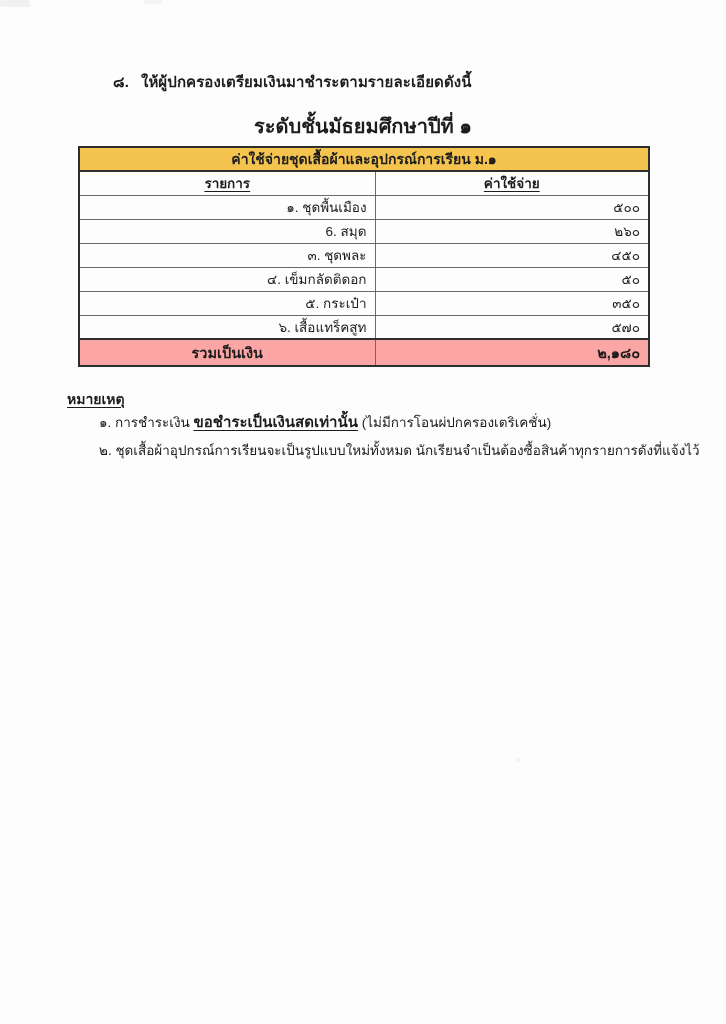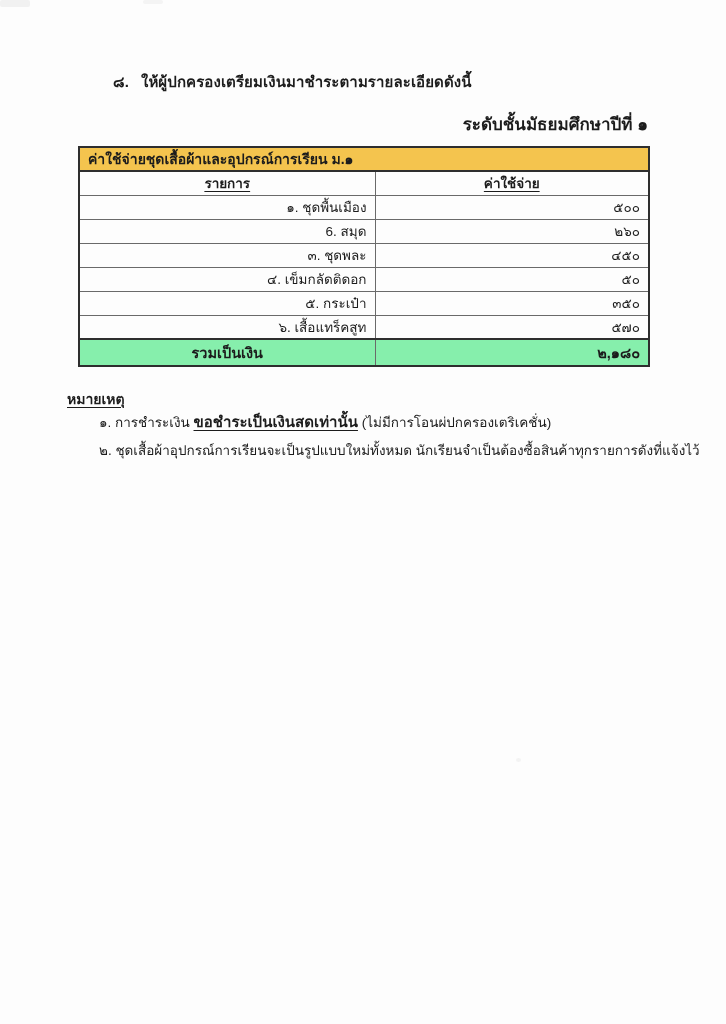--- a/index.html
+++ b/index.html
@@ -26,48 +26,48 @@
 
   .heading{
     position:absolute;left:113px;top:70px;
     font-size:15px;font-weight:bold;letter-spacing:.1px;
     white-space:nowrap;
   }
   .heading .num{display:inline-block;margin-right:12px;}
 
   .subtitle{
     position:absolute;left:78px;top:110px;width:570px;
-    text-align:right;font-size:17px;font-weight:bold;
+    text-align:center;font-size:20px;font-weight:bold;
   }
 
   .fee-table{
     position:absolute;left:78px;top:146px;width:570px;
     border-collapse:collapse;table-layout:fixed;
     border:2px solid var(--border-dark,#2e2e2e);
     font-size:13.5px;
   }
   .fee-table col.c1{width:296px;}
   .fee-table col.c2{width:274px;}
   .fee-table th,.fee-table td{
     border:1px solid var(--border-light,#6a6a6a);
     padding:0 8px;height:24px;vertical-align:middle;
   }
   .title-cell{
     background:var(--table-header-bg,#F4C44E);
     border:2px solid var(--border-dark,#2e2e2e) !important;
-    text-align:left;font-weight:bold;font-size:14px;height:27px;
+    text-align:center;font-weight:bold;font-size:14px;height:27px;
   }
   .col-h{font-weight:bold;height:26px;}
   .col-h .u{text-decoration:underline;text-underline-offset:3px;}
   .item-cell{text-align:right;}
   .cost-cell{text-align:right;}
   .total-row td{
     font-weight:bold;font-size:14.5px;height:27px;
     border-top:2px solid var(--border-dark,#2e2e2e);
-    background:#86efac;
+    background:#fca5a5;
   }
   .total-label{text-align:center;}
   .total-value{text-align:right;}
 
   .notes-heading{
     position:absolute;left:67px;top:388px;
     font-size:14px;font-weight:bold;
     text-decoration:underline;text-underline-offset:3px;
   }
   .notes-list{

